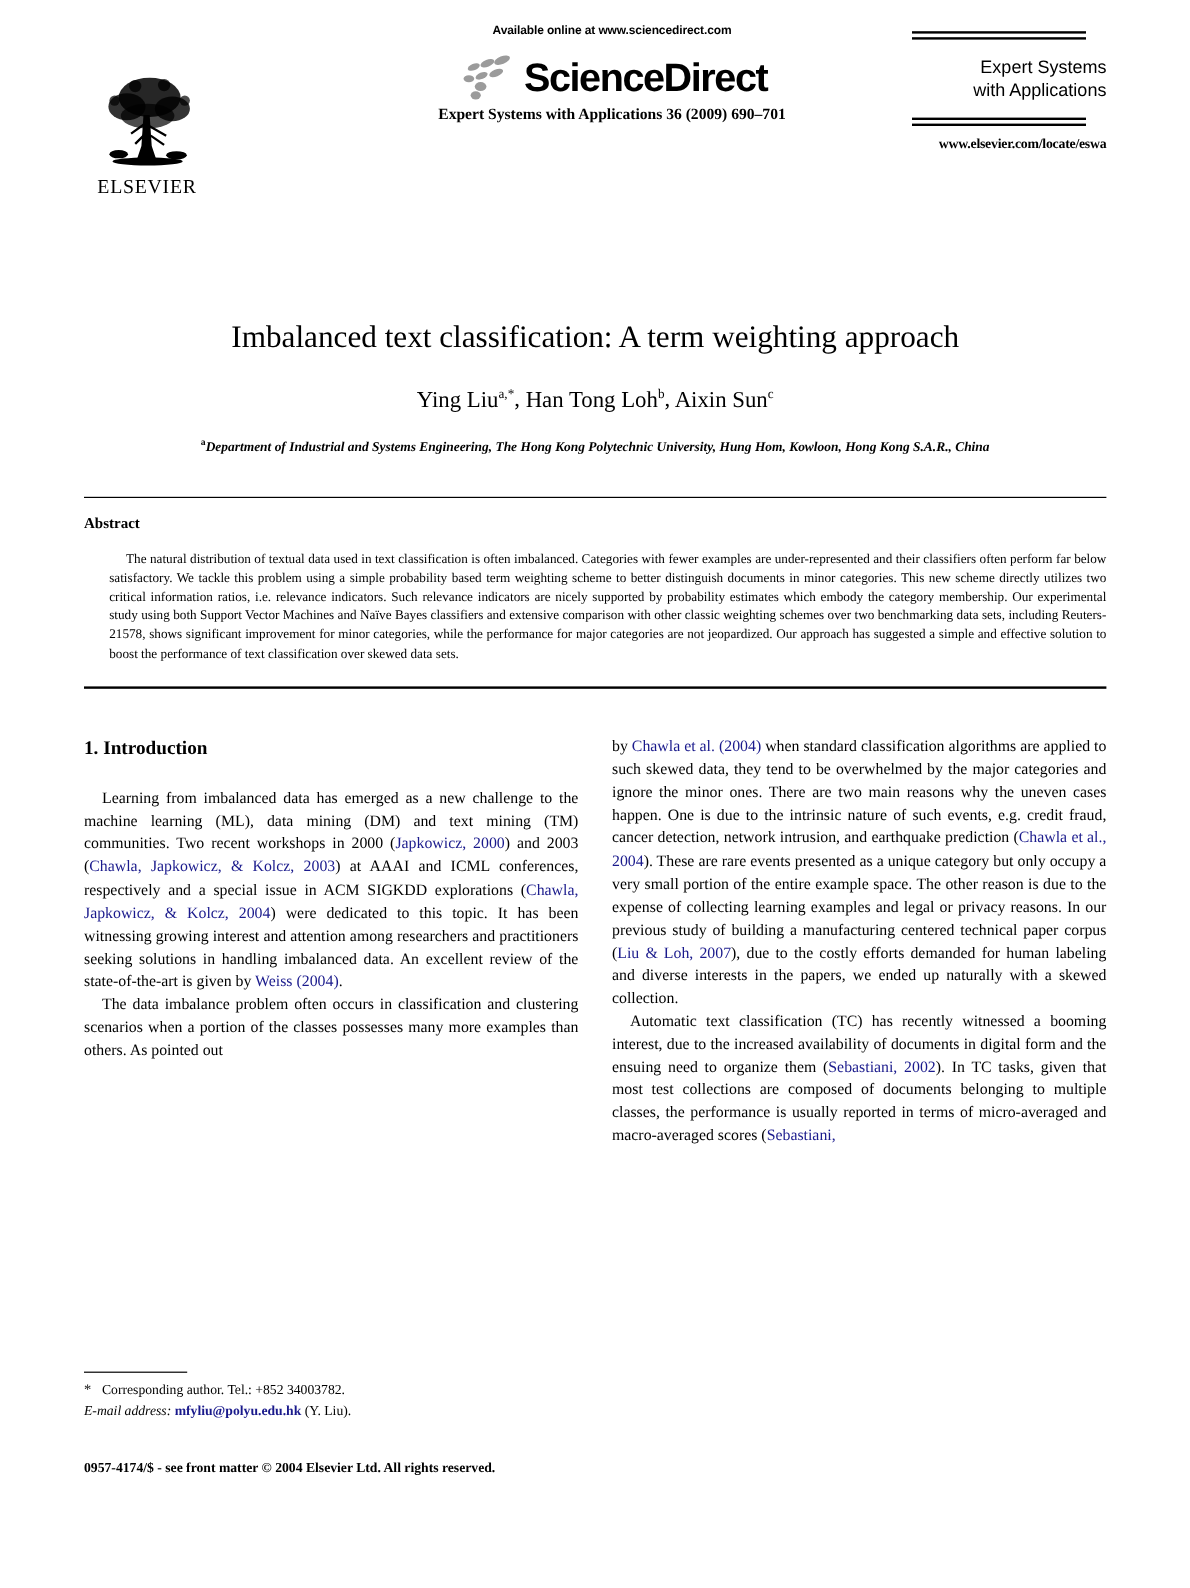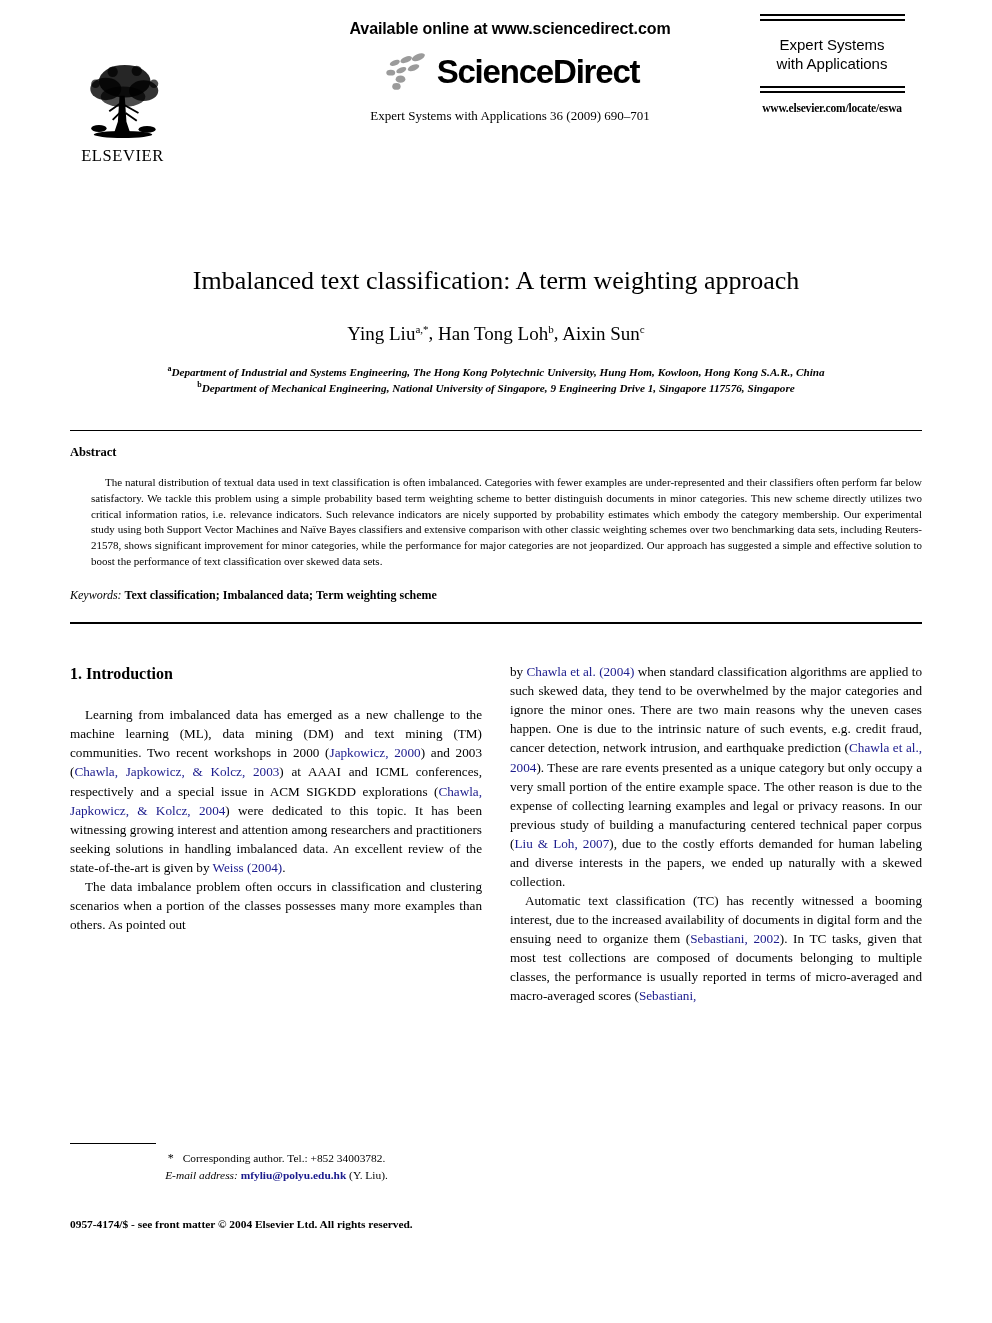--- a/index.html
+++ b/index.html
@@ -51,21 +51,21 @@
   }
   .center-head {
     position: absolute;
     left: 200px;
     width: 480px;
     top: 20px;
     text-align: center;
   }
   .avail-online {
     font-family: "Liberation Sans", sans-serif;
-    font-size: 16px;
+    font-size: 10px;
     font-weight: bold;
     letter-spacing: -0.1px;
   }
   .sd-logo-row {
     display: flex;
     align-items: center;
     justify-content: center;
     margin-top: 10px;
     height: 46px;
   }
@@ -77,29 +77,29 @@
   .sd-word {
     font-family: "Liberation Sans", sans-serif;
     font-size: 33px;
     font-weight: bold;
     letter-spacing: -1.2px;
     line-height: 1;
   }
   .journal-ref {
     font-family: "Liberation Serif", serif;
     font-size: 13px;
-    font-weight: normal;
-    margin-top: 14px;
+    font-weight: bold;
+    margin-top: 0;
   }
   .journal-box {
     position: absolute;
     right: 0;
-    top: 14px;
+    top: 26px;
     width: 180px;
-    text-align: center;
+    text-align: right;
   }
   .dbl-rule {
     border-top: 2px solid #000;
     border-bottom: 2px solid #000;
     height: 3px;
     width: 145px;
     margin: 0 auto;
   }
   .journal-title {
     font-family: "Liberation Sans", sans-serif;
@@ -239,21 +239,20 @@
     color: #1a1a8c;
     text-decoration: none;
   }
 
   
   .footnote {
     position: absolute;
     left: 70px;
     top: 1143px;
     width: 413px;
-    text-align: center;
   }
   .fn-rule {
     border: 0;
     border-top: 1.5px solid #000;
     width: 86px;
     margin: 0 0 6px 0;
   }
   .fn-line {
     font-family: "Liberation Serif", serif;
     font-size: 11.4px;
@@ -345,35 +344,30 @@
 
   <div class="title-block">
     <h1 class="paper-title">Imbalanced text classification: A term weighting approach</h1>
 
     <div class="authors">
       <span><span>Ying Liu</span><sup>a,*</sup></span><span>, </span><span><span>Han Tong Loh</span><sup>b</sup></span><span>, </span><span><span>Aixin Sun</span><sup>c</sup></span>
     </div>
 
     <div class="affils">
       <div><sup>a</sup><span>Department of Industrial and Systems Engineering, The Hong Kong Polytechnic University, Hung Hom, Kowloon, Hong Kong S.A.R., China</span></div>
-      <div><sup>b</sup><span>Department of Mechanical Engineering, National University of Singapore, 9 Engineering Drive 1, Singapore 117576, Singapore</span></div>
     </div>
   </div>
 
   <div class="title-rules">
     <hr class="rule-full">
   </div>
 
   <div class="abstract-wrap">
     <div class="abstract-head">Abstract</div>
     <div class="abstract-body">The natural distribution of textual data used in text classification is often imbalanced. Categories with fewer examples are under-represented and their classifiers often perform far below satisfactory. We tackle this problem using a simple probability based term weighting scheme to better distinguish documents in minor categories. This new scheme directly utilizes two critical information ratios, i.e. relevance indicators. Such relevance indicators are nicely supported by probability estimates which embody the category membership. Our experimental study using both Support Vector Machines and Naïve Bayes classifiers and extensive comparison with other classic weighting schemes over two benchmarking data sets, including Reuters-21578, shows significant improvement for minor categories, while the performance for major categories are not jeopardized. Our approach has suggested a simple and effective solution to boost the performance of text classification over skewed data sets.</div>
-    <div class="keywords">
-      <span class="kw-label">Keywords:</span>
-      <span class="kw-values">Text classification; Imbalanced data; Term weighting scheme</span>
-    </div>
   </div>
 
   <div class="abs-bottom-rule">
     <hr class="rule-thick">
   </div>
 
   <div class="columns">
 
     <div class="col">
       <h2 class="sec">1. Introduction</h2>

